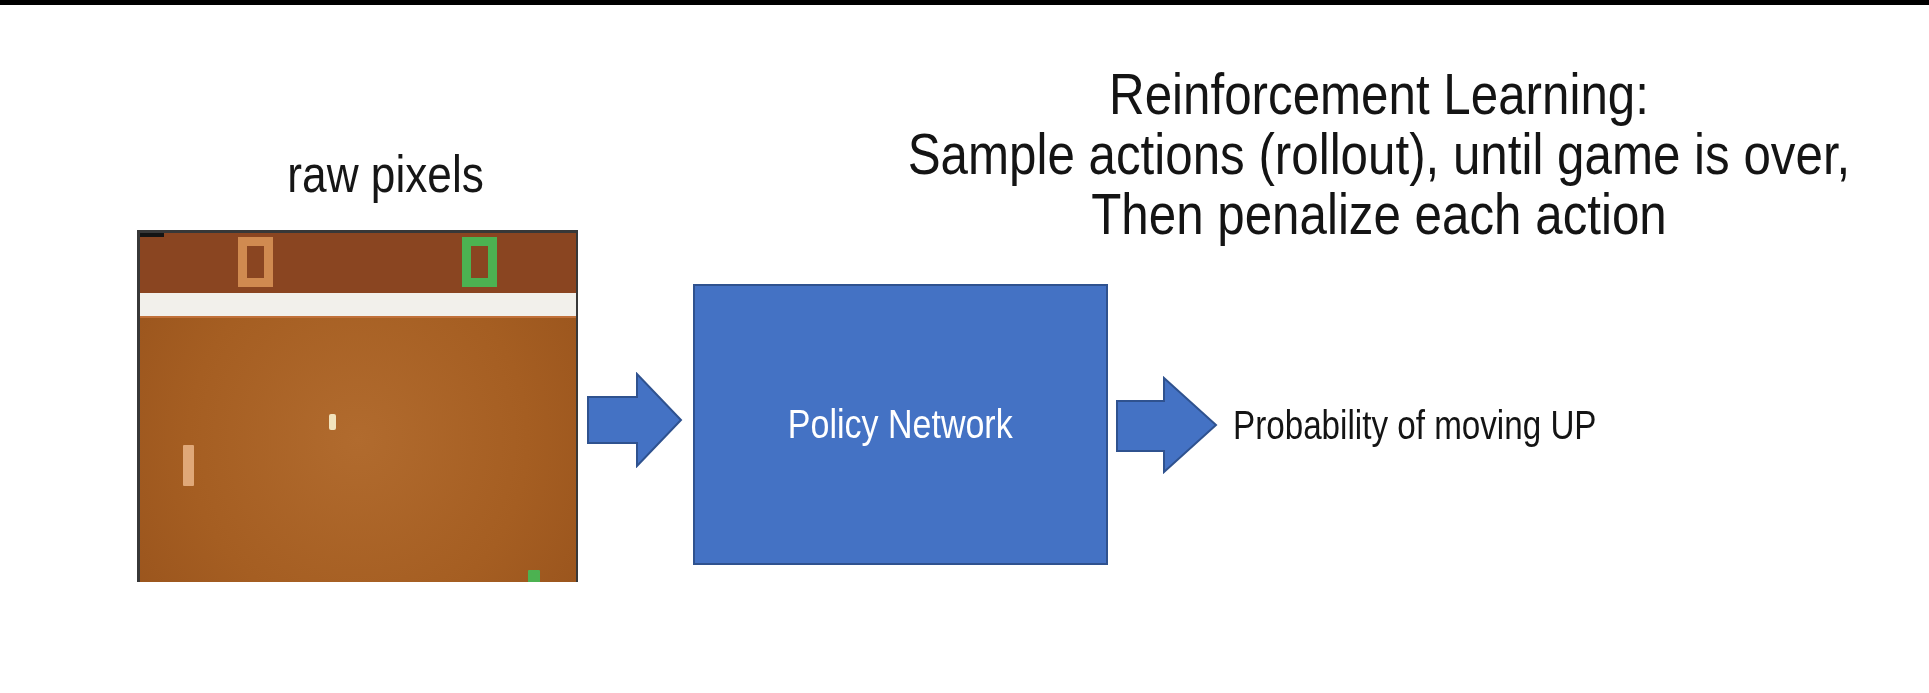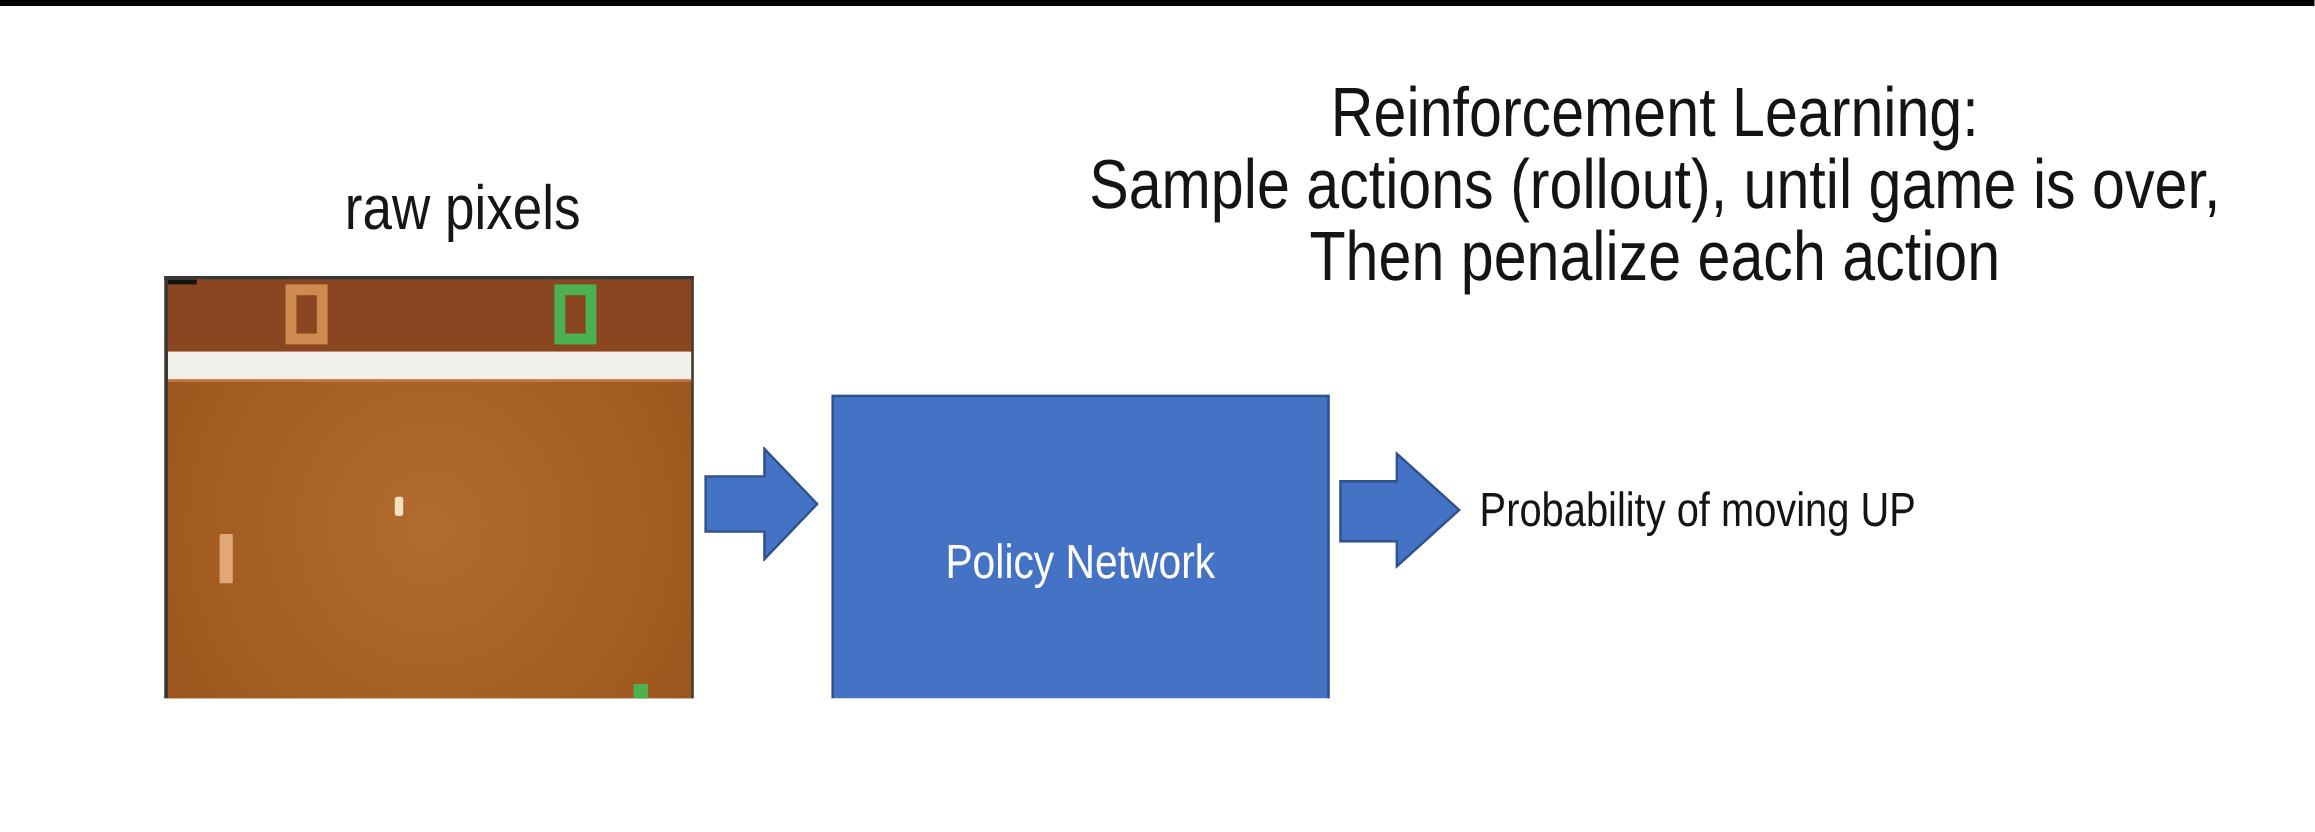--- a/index.html
+++ b/index.html
@@ -46,21 +46,21 @@
   }
   .digit.green{border-color:#4cb251;}
   .ball{position:absolute;left:189px;top:181px;width:7px;height:16px;background:#f2e3bc;border-radius:2px;}
   .paddle-left{position:absolute;left:43px;top:212px;width:11px;height:41px;background:#e0a878;border-radius:1px;}
   .paddle-right{position:absolute;left:388px;top:337px;width:12px;height:42px;background:#4cb251;border-radius:1px;}
 
   
   .policy-box{
     left:693px;top:284px;width:415px;height:281px;box-sizing:border-box;
     background:#4472c4;border:2px solid #2f528f;
-    display:flex;align-items:center;justify-content:center;margin-top:45px;
+    display:flex;align-items:center;justify-content:center;
   }
   .policy-label{color:#ffffff;font-size:40px;white-space:nowrap;}
 
   
   .output-label{
     left:1233px;top:403px;font-size:40px;line-height:44px;color:#141414;white-space:nowrap;
     transform:scaleX(0.83);transform-origin:0 50%;
   }
 </style>
 </head>

